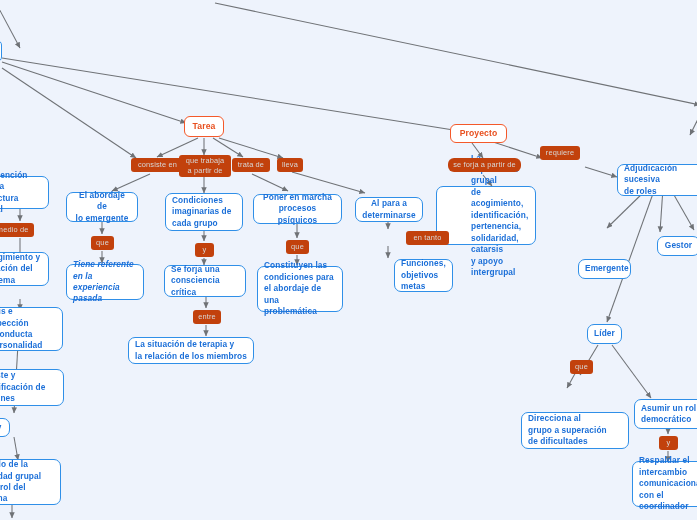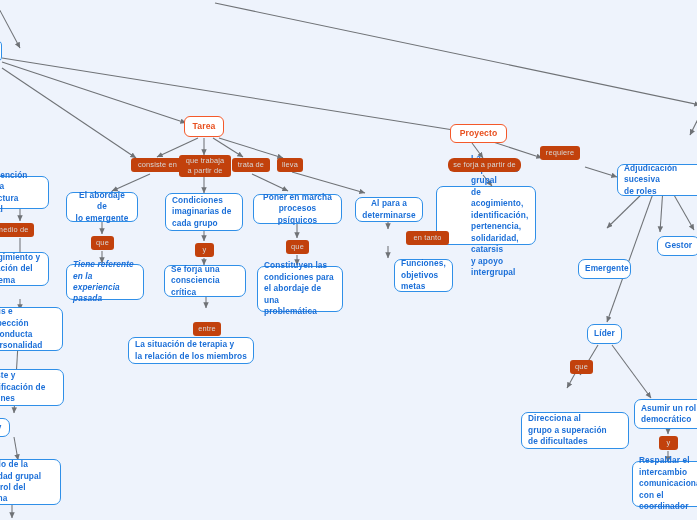--- a/index.html
+++ b/index.html
@@ -216,21 +216,21 @@
 imaginarias de
 cada grupo</span>
   </div>
   <div class="label" style="left:195px; top:243px; width:19px; height:14px;">
     <span>y</span>
   </div>
   <div class="node left" style="left:164px; top:265px; width:82px; height:32px;">
     <span>Se forja una
 consciencia crítica</span>
   </div>
-  <div class="label" style="left:193px; top:322px; width:28px; height:14px;">
+  <div class="label" style="left:193px; top:310px; width:28px; height:14px;">
     <span>entre</span>
   </div>
   <div class="node left" style="left:128px; top:337px; width:126px; height:27px;">
     <span>La situación de terapia y
 la relación de los miembros</span>
   </div>
 
   <div class="node" style="left:253px; top:194px; width:89px; height:30px;">
     <span>Poner en marcha
 procesos psíquicos</span>

